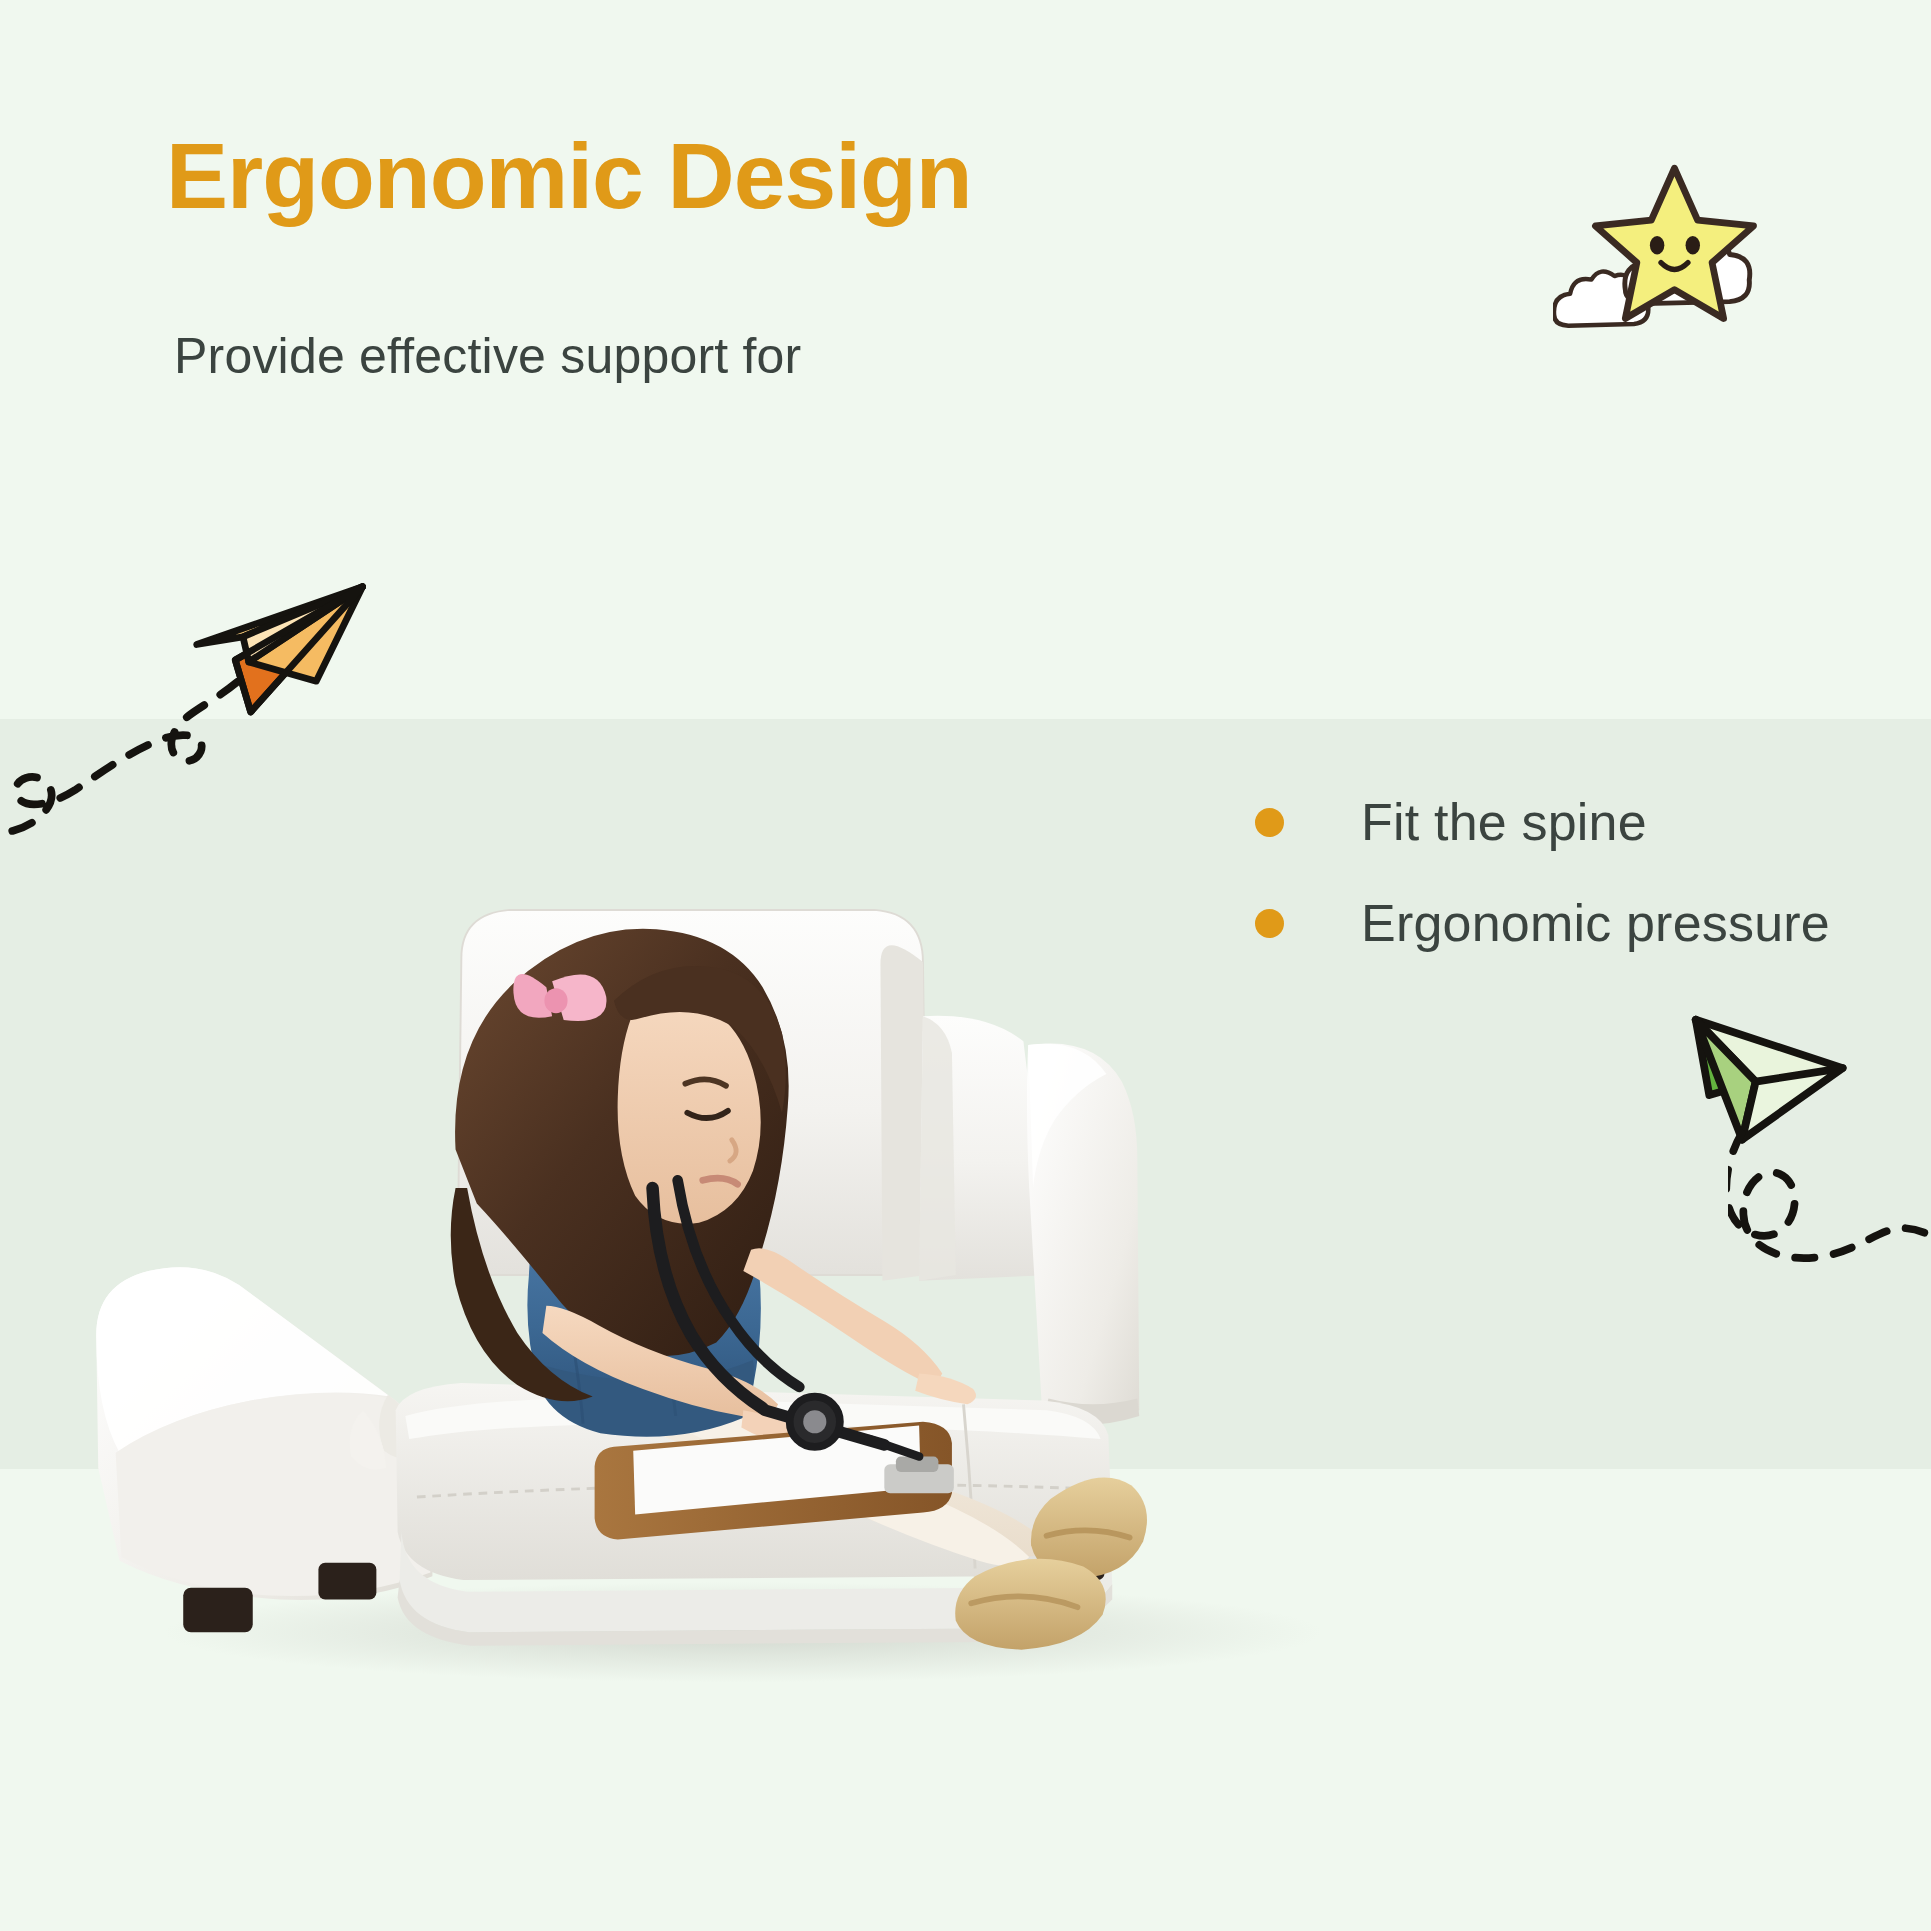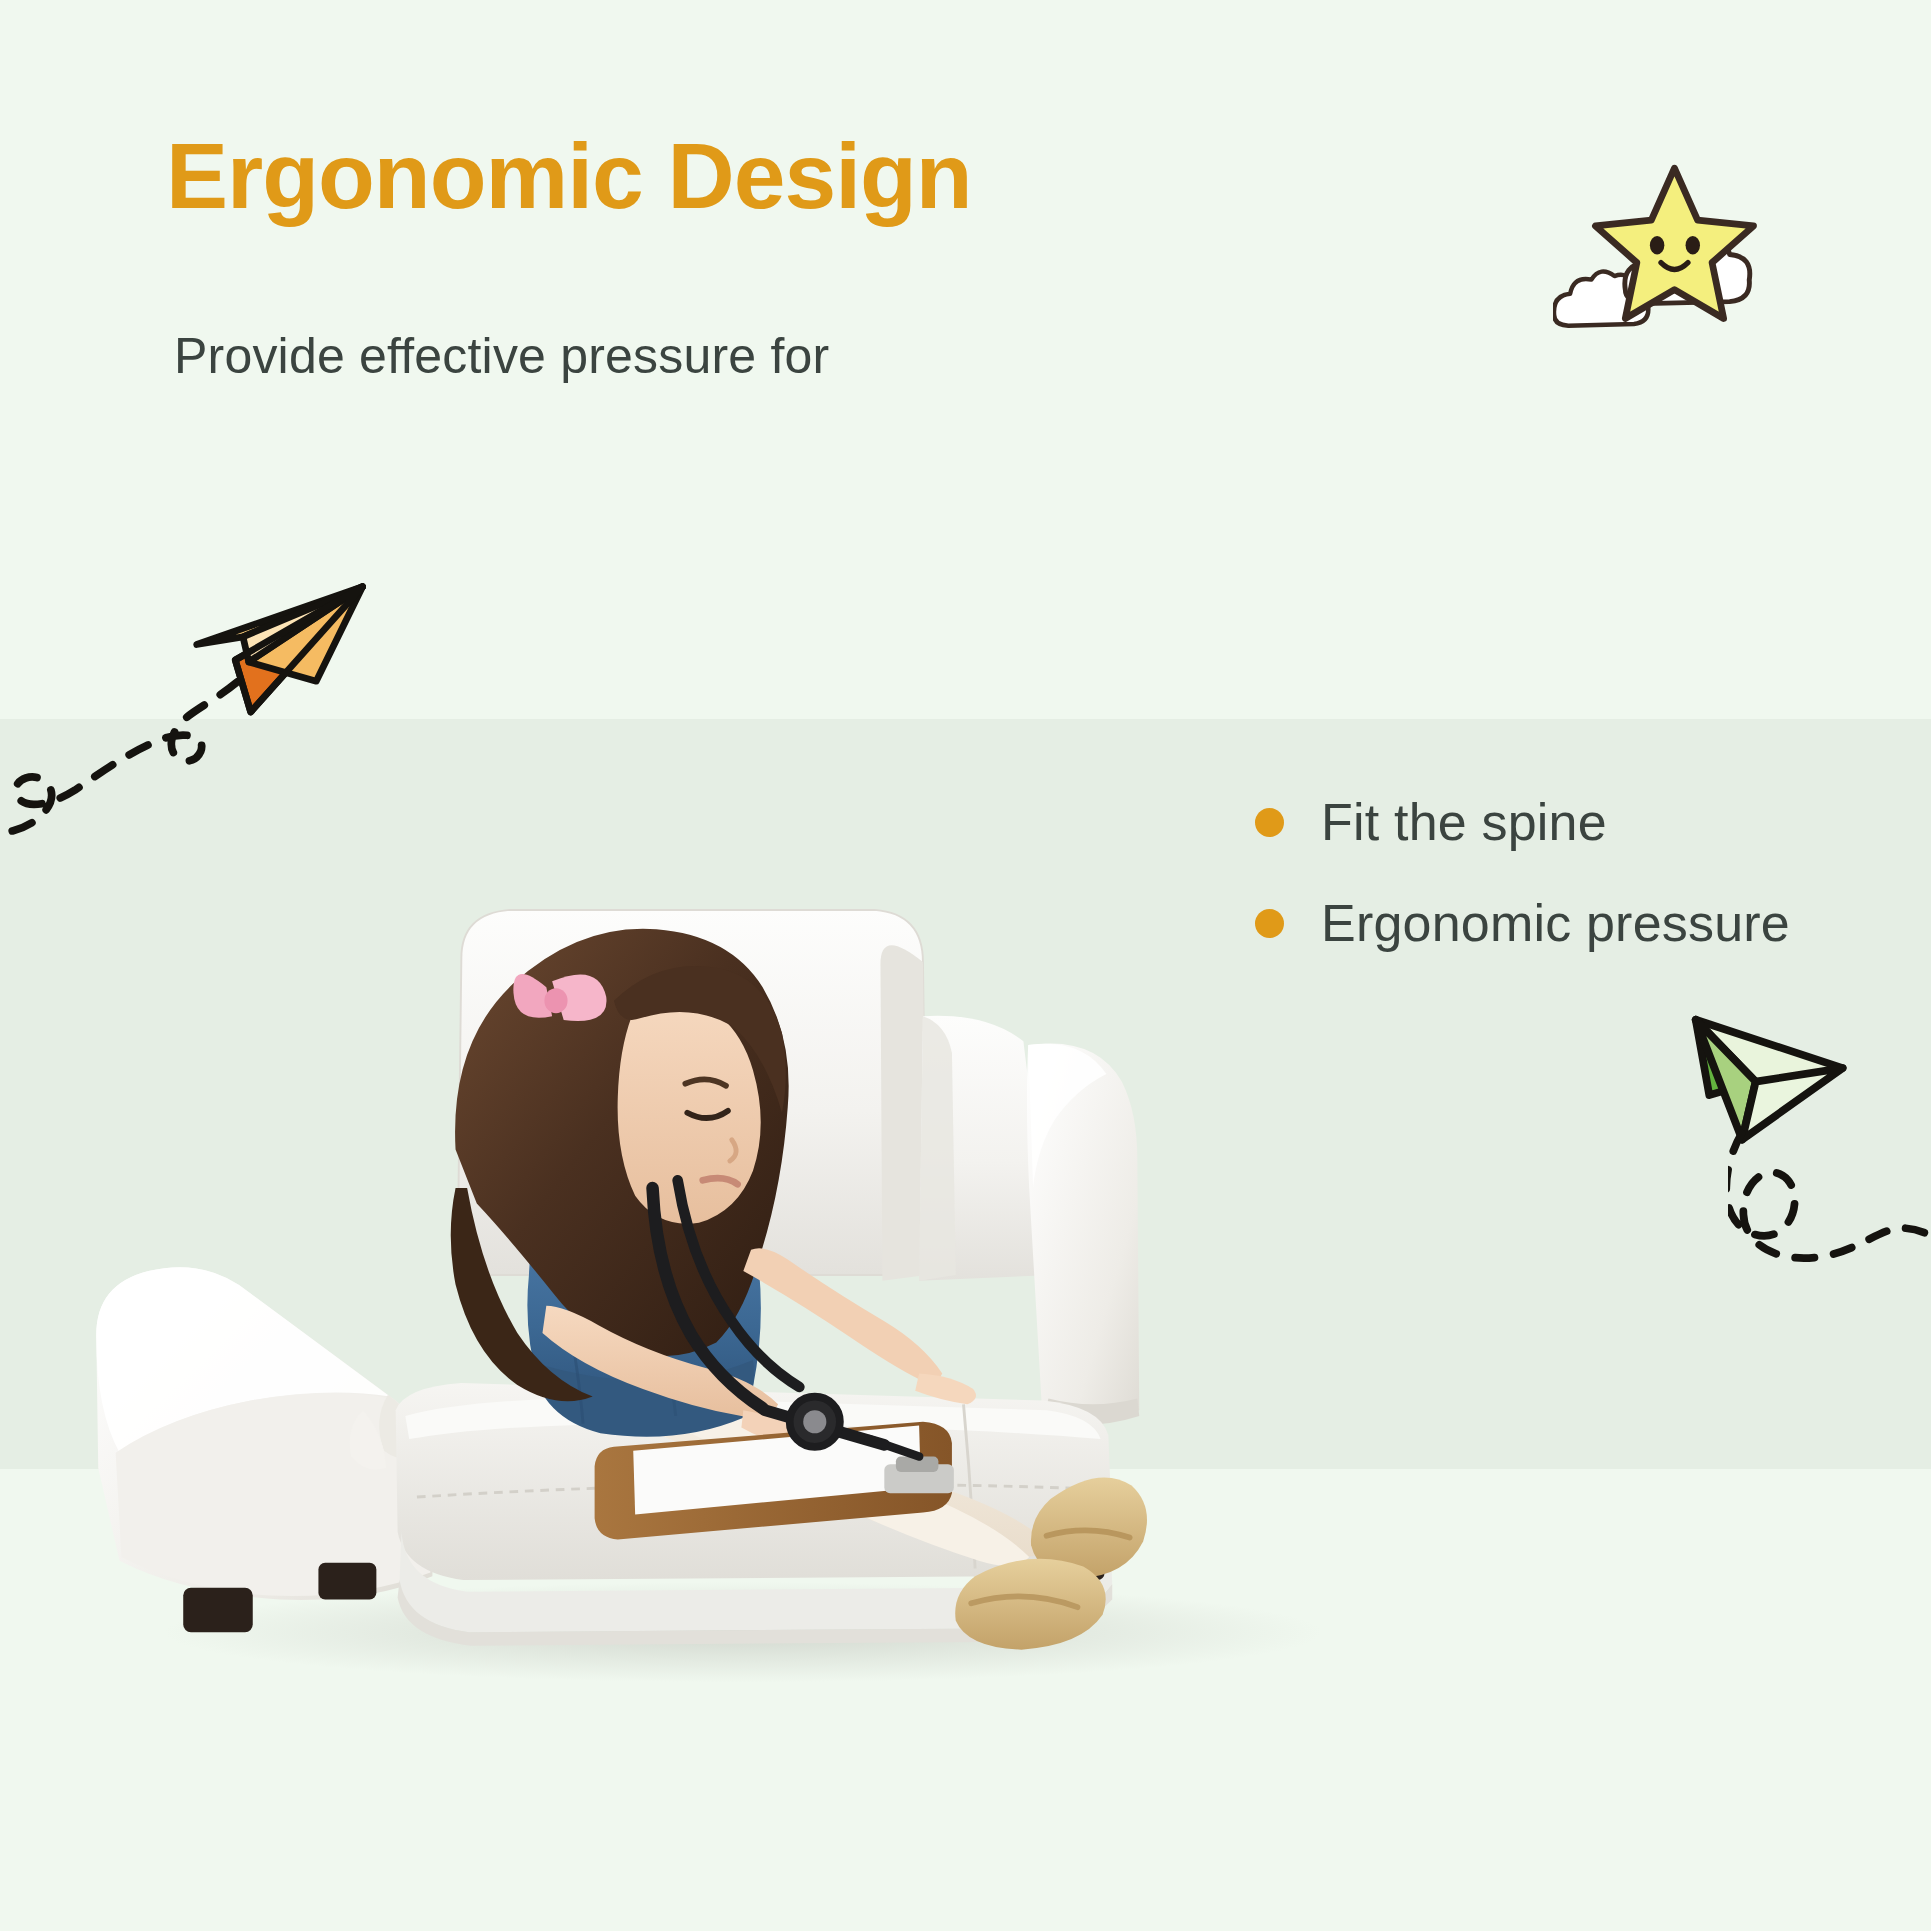--- a/index.html
+++ b/index.html
@@ -23,21 +23,21 @@
   }
   .subtitle{
     position:absolute;left:174px;top:319px;
     font-size:50px;font-weight:300;color:#3b4440;line-height:1.48;
     letter-spacing:0.2px;
   }
   .subtitle span{display:block;}
 
   
   .bullets{position:absolute;left:1255px;top:792px;}
-  .bullet-row{display:flex;align-items:center;margin-bottom:41px;}
+  .bullet-row{display:flex;align-items:center;margin-bottom:41px;gap:40px;}
   .bullet-dot{
     width:29px;height:29px;border-radius:50%;background:#e09a18;
     flex:0 0 auto;margin-right:37px;
   }
   .bullet-text{font-size:52px;font-weight:300;color:#3b4440;white-space:nowrap;letter-spacing:0.2px;}
 
   
   .deco{position:absolute;}
   #star-cloud{left:1553px;top:145px;width:241px;height:241px;}
   #plane-orange{left:135px;top:577px;width:241px;height:164px;}
@@ -52,21 +52,21 @@
 <body>
 
 <div id="stage">
 
   <div class="band-top"></div>
   <div class="band-mid"></div>
   <div class="band-bot"></div>
 
   <div class="title">Ergonomic Design</div>
   <div class="subtitle">
-    <span>Provide effective pressure for</span>
+    <span>Provide effective support for</span>
   </div>
 
   <div class="bullets">
     <div class="bullet-row">
       <span class="bullet-dot"></span>
       <span class="bullet-text">Fit the spine</span>
     </div>
     <div class="bullet-row">
       <span class="bullet-dot"></span>
       <span class="bullet-text">Ergonomic pressure</span>

